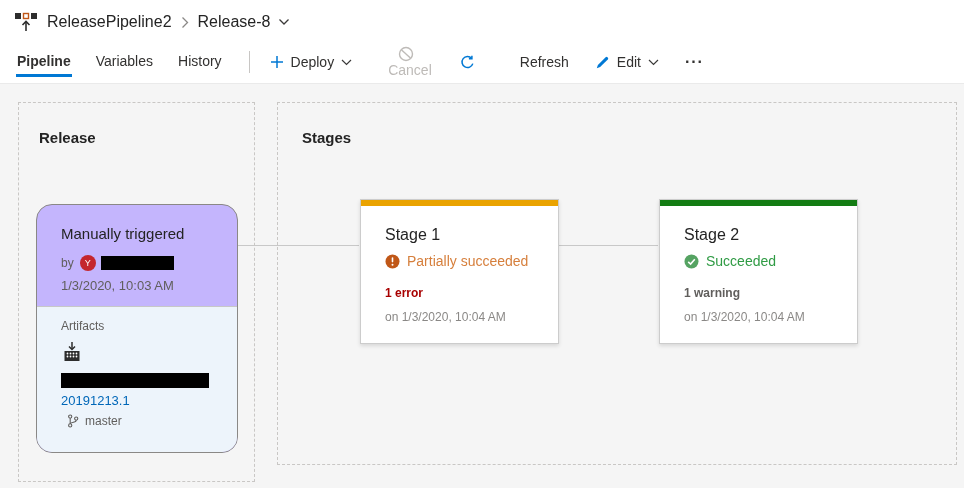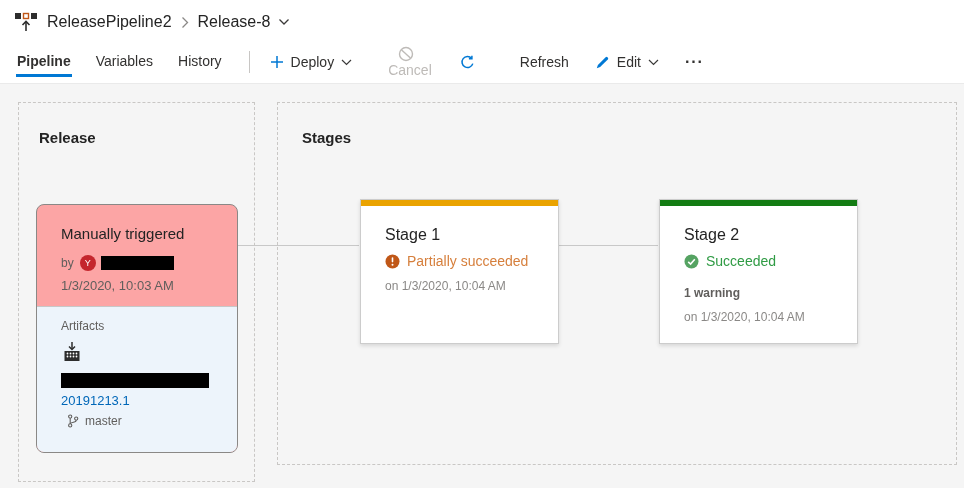--- a/index.html
+++ b/index.html
@@ -37,21 +37,21 @@
   .panel-title { position:absolute; font-size:15px; font-weight:bold; color:#242424; }
   .release-panel { left:18px; top:18px; width:237px; height:380px; }
   .stages-panel  { left:277px; top:18px; width:680px; height:363px; }
 
   .connector { position:absolute; height:1px; background:#c8c8c8; top:161px; }
   .connector.c1 { left:237px; width:122px; }
   .connector.c2 { left:557px; width:101px; }
 
   
   .release-card { position:absolute; left:17px; top:101px; width:202px; height:249px;
-                  background:#fca5a5; border:1px solid #8a8886; border-radius:8px;
+                  background:#c4b5fd; border:1px solid #8a8886; border-radius:16px;
                   overflow:hidden; display:flex; flex-direction:column; cursor:pointer; }
   .rc-top { padding:20px 18px 0 24px; }
   .rc-title { font-size:15px; color:#242424; }
   .rc-byrow { display:flex; align-items:center; margin-top:13px; }
   .rc-by { font-size:12px; color:#605e5c; margin-right:6px; }
   .avatar { width:16px; height:16px; border-radius:50%; background:#c4262d; color:#fff;
             font-size:9px; display:flex; align-items:center; justify-content:center;
             margin-right:5px; flex:0 0 auto; }
   .redacted-name { width:73px; height:14px; background:#000; }
   .rc-date { font-size:13px; color:#605e5c; margin-top:7px; }
@@ -239,20 +239,21 @@
         <div class="stage-status">
           <span class="st-ic">
             <svg width="15" height="15" viewBox="0 0 15 15">
               <circle cx="7.5" cy="7.5" r="7" fill="#c05717"></circle>
               <rect x="6.7" y="3.2" width="1.6" height="5.2" rx="0.8" fill="#fff"></rect>
               <circle cx="7.5" cy="10.8" r="1" fill="#fff"></circle>
             </svg>
           </span>
           <span>Partially succeeded</span>
         </div>
+        <div class="stage-detail">1 error</div>
         <div class="stage-date">on 1/3/2020, 10:04 AM</div>
       </div>
     </div>
 
     <div class="stage-card s2">
       <div class="stage-bar"></div>
       <div class="stage-body">
         <div class="stage-name">Stage 2</div>
         <div class="stage-status">
           <span class="st-ic">

